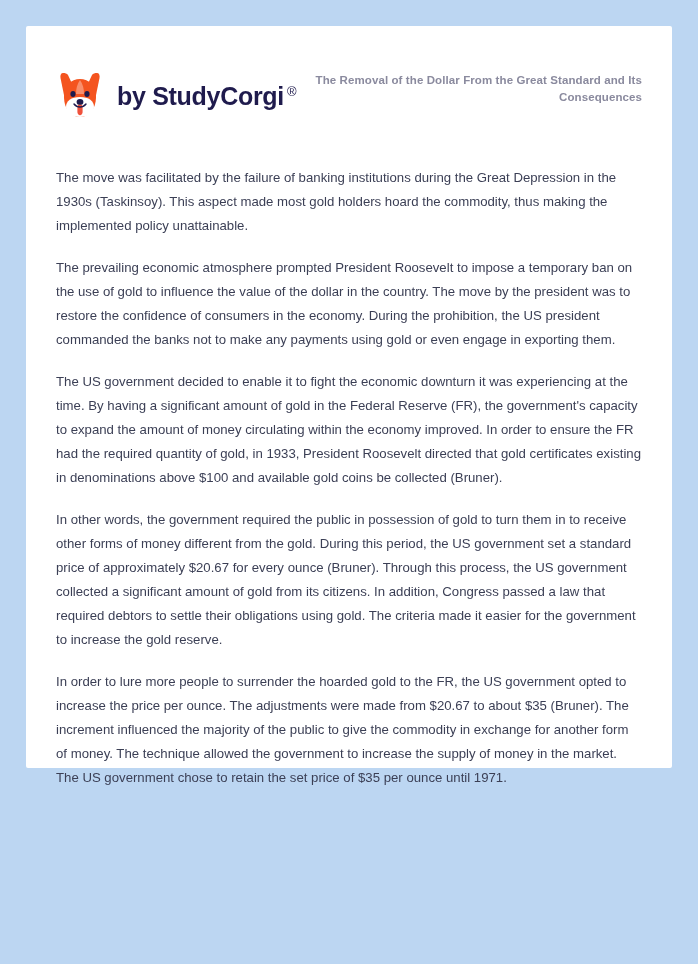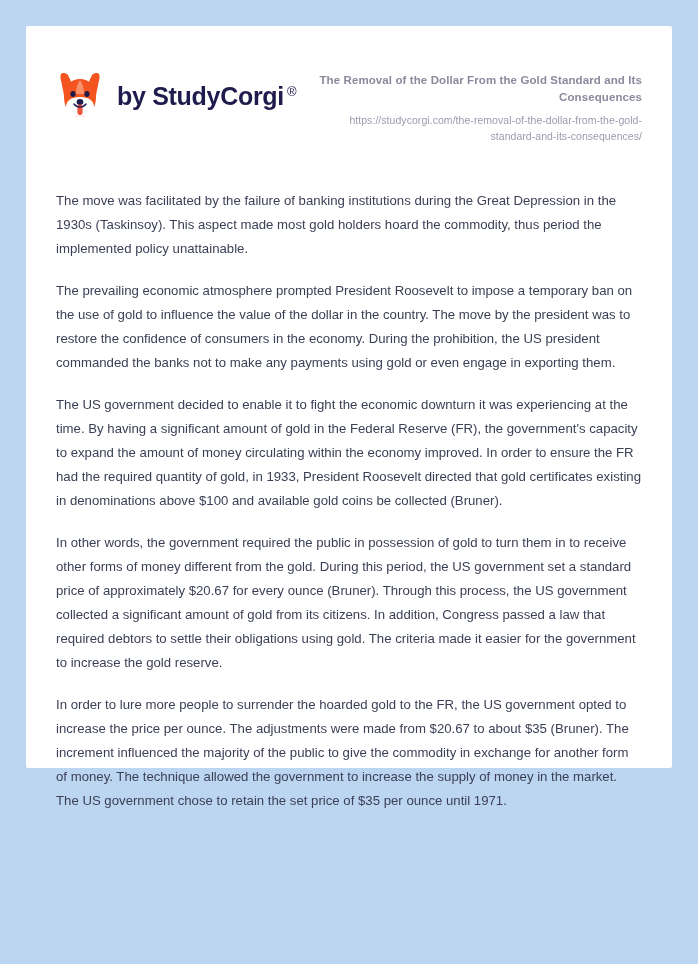--- a/index.html
+++ b/index.html
@@ -144,28 +144,27 @@
 
           <path d="M18 34 C20 36.5 22 37 24 37 C26 37 28 36.5 30 34" stroke="#1f1b4d" stroke-width="1.4" fill="none" stroke-linecap="round"></path>
         </svg>
         <div class="brand-wordmark">
           <span>by StudyCorgi</span>
           <span class="brand-reg">®</span>
         </div>
       </div>
 
       <div class="header-meta">
-        <div class="doc-title">The Removal of the Dollar From the Gold Standard and Its Consequences</div>
-        <div class="doc-url">https://studycorgi.com/the-removal-of-the-dollar-from-the-gold-standard-and-its-consequences/</div>
+        <div class="doc-title">The Removal of the Dollar From the Great Standard and Its Consequences</div>
       </div>
 
     </div>
 
     <div class="doc-body">
-      <p>The move was facilitated by the failure of banking institutions during the Great Depression in the 1930s (Taskinsoy). This aspect made most gold holders hoard the commodity, thus period the implemented policy unattainable.</p>
+      <p>The move was facilitated by the failure of banking institutions during the Great Depression in the 1930s (Taskinsoy). This aspect made most gold holders hoard the commodity, thus making the implemented policy unattainable.</p>
       <p>The prevailing economic atmosphere prompted President Roosevelt to impose a temporary ban on the use of gold to influence the value of the dollar in the country. The move by the president was to restore the confidence of consumers in the economy. During the prohibition, the US president commanded the banks not to make any payments using gold or even engage in exporting them.</p>
       <p>The US government decided to enable it to fight the economic downturn it was experiencing at the time. By having a significant amount of gold in the Federal Reserve (FR), the government's capacity to expand the amount of money circulating within the economy improved. In order to ensure the FR had the required quantity of gold, in 1933, President Roosevelt directed that gold certificates existing in denominations above $100 and available gold coins be collected (Bruner).</p>
       <p>In other words, the government required the public in possession of gold to turn them in to receive other forms of money different from the gold. During this period, the US government set a standard price of approximately $20.67 for every ounce (Bruner). Through this process, the US government collected a significant amount of gold from its citizens. In addition, Congress passed a law that required debtors to settle their obligations using gold. The criteria made it easier for the government to increase the gold reserve.</p>
       <p>In order to lure more people to surrender the hoarded gold to the FR, the US government opted to increase the price per ounce. The adjustments were made from $20.67 to about $35 (Bruner). The increment influenced the majority of the public to give the commodity in exchange for another form of money. The technique allowed the government to increase the supply of money in the market. The US government chose to retain the set price of $35 per ounce until 1971.</p>
     </div>
 
   </div>
 
 </div>
 

